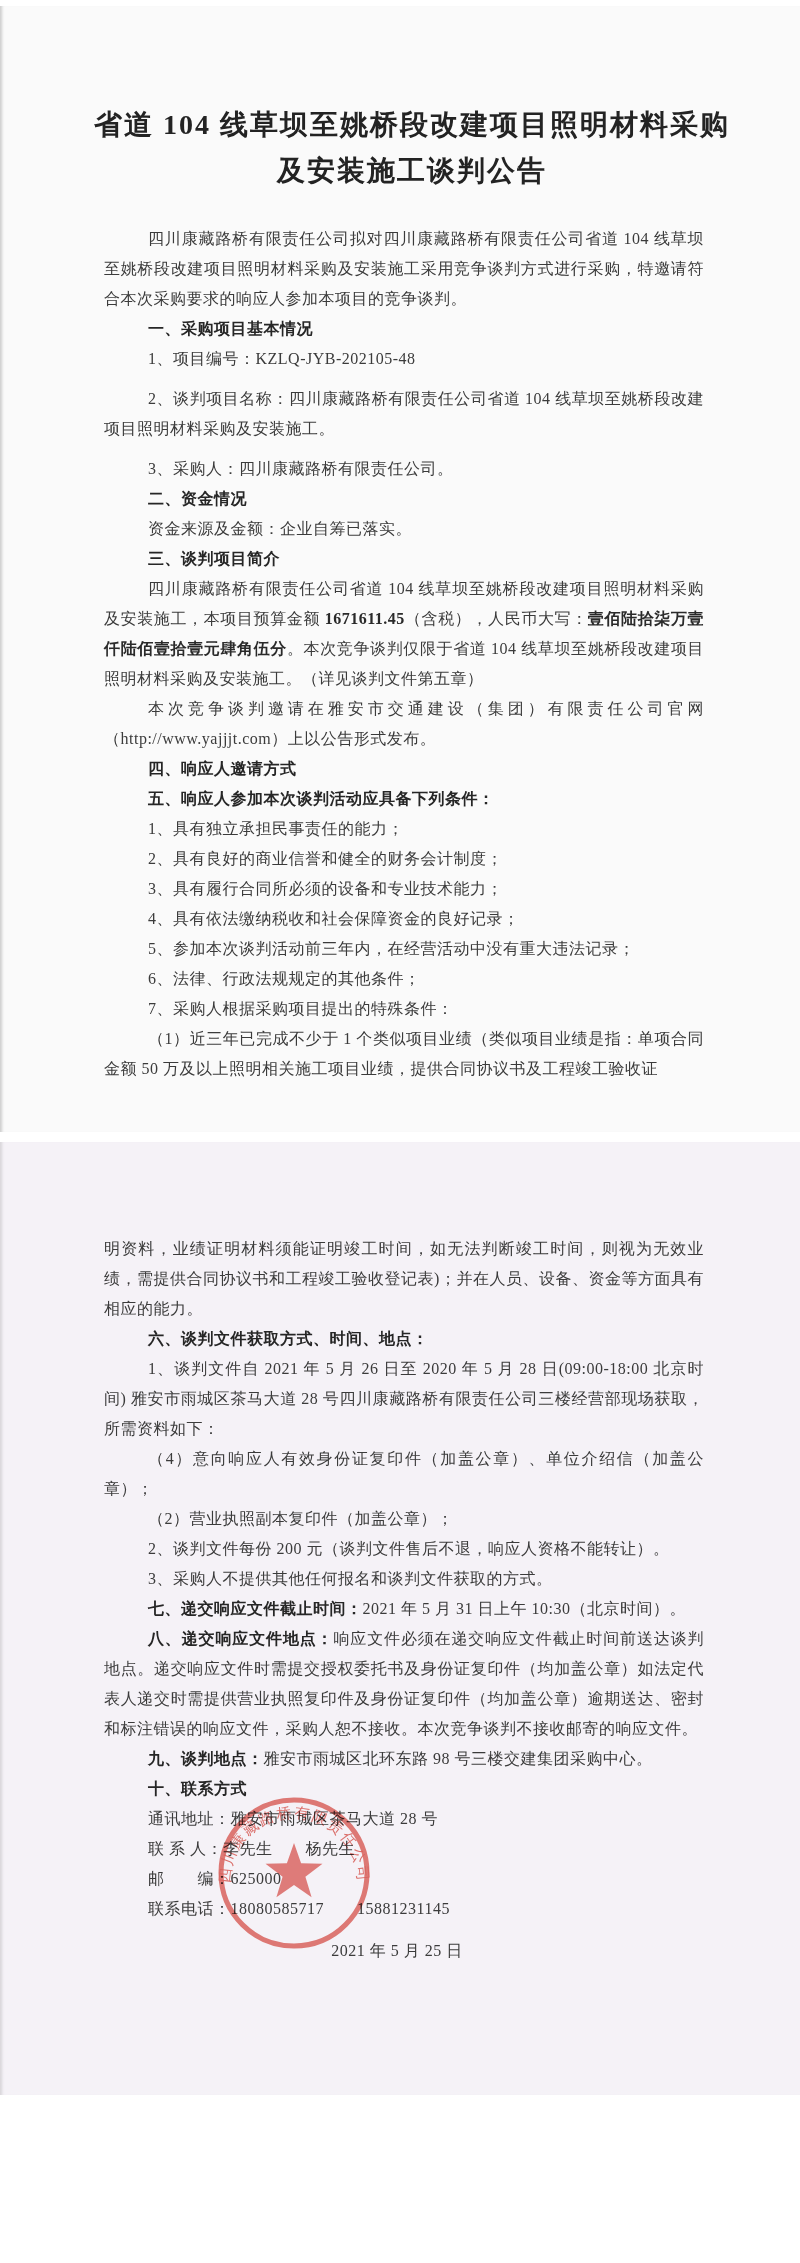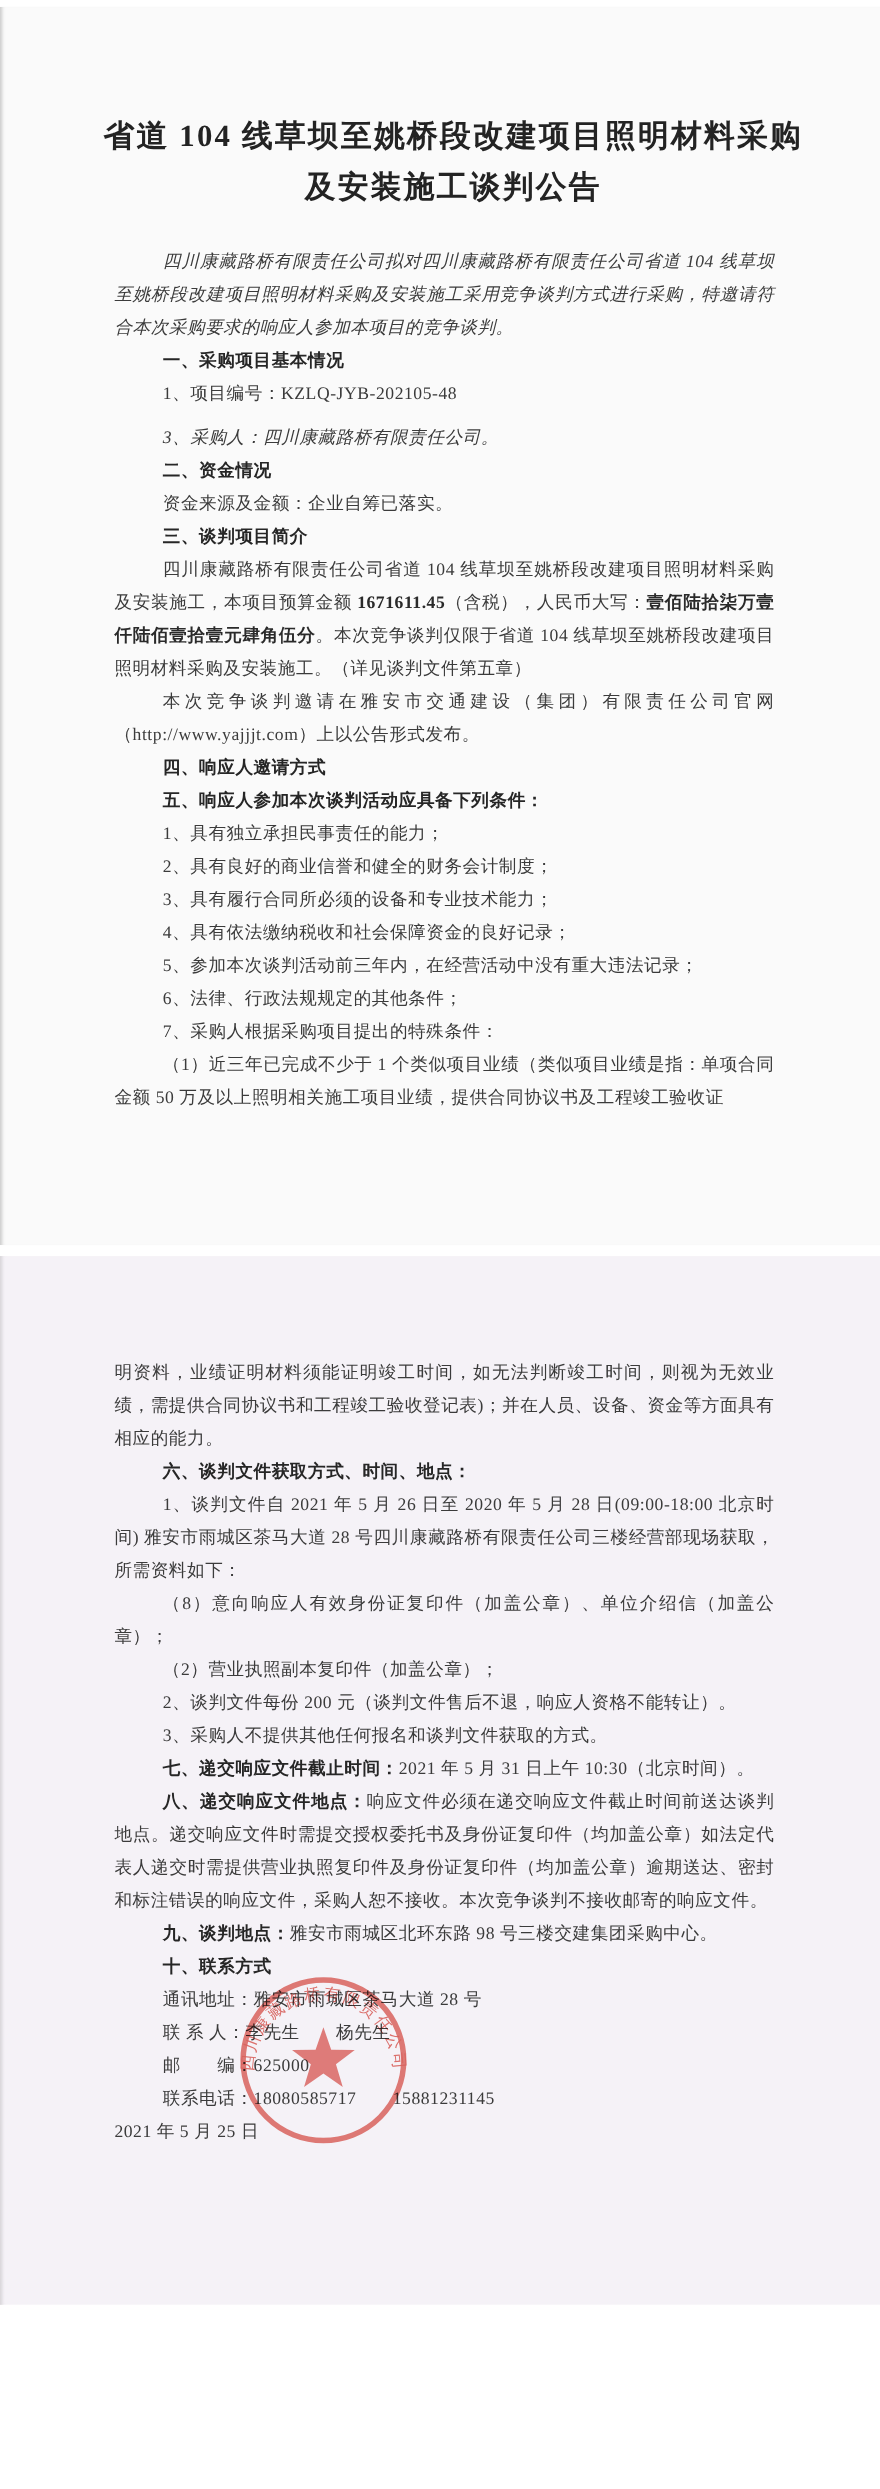--- a/index.html
+++ b/index.html
@@ -26,41 +26,42 @@
   .content { padding:0 96px 0 104px; }
   .p1-content { padding-top:20px; }
   .p2-content { padding-top:92px; }
   p {
     margin:0; font-size:16px; line-height:30px;
     text-align:justify; text-justify:inter-ideograph;
     letter-spacing:0.5px;
   }
   .indent { text-indent:44px; }
   .heading { font-weight:700; color:#262626; }
-  .mt { margin-top:10px;font-style:italic; }
+  .mt { margin-top:10px; }
   .mt-s { margin-top:0; }
   .em { font-weight:700; text-underline-offset:3px; color:#2a2a2a; }
-  .date-line { margin-top:0; text-align:left; padding-right:14px; text-indent:0; }
+  .date-line { margin-top:12px; text-align:center; padding-right:14px; text-indent:0; }
   .seal {
     position:absolute; left:214px; top:651px; width:160px; height:160px;
     mix-blend-mode:multiply; opacity:0.88; pointer-events:none;
   }
 </style>
 </head>
 <body>
 
 <div class="canvas">
 
   <div class="page page1">
     <div class="doc-title">省道 104 线草坝至姚桥段改建项目照明材料采购及安装施工谈判公告</div>
     <div class="content p1-content">
       <p class="indent mt">四川康藏路桥有限责任公司拟对四川康藏路桥有限责任公司省道 104 线草坝至姚桥段改建项目照明材料采购及安装施工采用竞争谈判方式进行采购，特邀请符合本次采购要求的响应人参加本项目的竞争谈判。</p>
 
       <p class="indent heading mt-s">一、采购项目基本情况</p>
       <p class="indent">1、项目编号：KZLQ-JYB-202105-48</p>
+      <p class="indent mt">2、谈判项目名称：四川康藏路桥有限责任公司省道 104 线草坝至姚桥段改建项目照明材料采购及安装施工。</p>
       <p class="indent mt">3、采购人：四川康藏路桥有限责任公司。</p>
 
       <p class="indent heading mt-s">二、资金情况</p>
       <p class="indent">资金来源及金额：企业自筹已落实。</p>
 
       <p class="indent heading mt-s">三、谈判项目简介</p>
       <p class="indent"><span>四川康藏路桥有限责任公司省道 104 线草坝至姚桥段改建项目照明材料采购及安装施工，本项目预算金额 </span><span class="em">1671611.45</span><span>（含税），人民币大写：</span><span class="em">壹佰陆拾柒万壹仟陆佰壹拾壹元肆角伍分</span><span>。本次竞争谈判仅限于省道 104 线草坝至姚桥段改建项目照明材料采购及安装施工。（详见谈判文件第五章）</span></p>
 
       <p class="indent">本次竞争谈判邀请在雅安市交通建设（集团）有限责任公司官网（http://www.yajjjt.com）上以公告形式发布。</p>
       <p class="indent heading mt-s">四、响应人邀请方式</p>
@@ -76,21 +77,21 @@
       <p class="indent">（1）近三年已完成不少于 1 个类似项目业绩（类似项目业绩是指：单项合同金额 50 万及以上照明相关施工项目业绩，提供合同协议书及工程竣工验收证</p>
     </div>
   </div>
 
   <div class="page page2">
     <div class="content p2-content">
       <p>明资料，业绩证明材料须能证明竣工时间，如无法判断竣工时间，则视为无效业绩，需提供合同协议书和工程竣工验收登记表)；并在人员、设备、资金等方面具有相应的能力。</p>
 
       <p class="indent heading mt-s">六、谈判文件获取方式、时间、地点：</p>
       <p class="indent">1、谈判文件自 2021 年 5 月 26 日至 2020 年 5 月 28 日(09:00-18:00 北京时间) 雅安市雨城区茶马大道 28 号四川康藏路桥有限责任公司三楼经营部现场获取，所需资料如下：</p>
-      <p class="indent">（8）意向响应人有效身份证复印件（加盖公章）、单位介绍信（加盖公章）；</p>
+      <p class="indent">（4）意向响应人有效身份证复印件（加盖公章）、单位介绍信（加盖公章）；</p>
       <p class="indent">（2）营业执照副本复印件（加盖公章）；</p>
       <p class="indent">2、谈判文件每份 200 元（谈判文件售后不退，响应人资格不能转让）。</p>
       <p class="indent">3、采购人不提供其他任何报名和谈判文件获取的方式。</p>
 
       <p class="indent"><span class="heading">七、递交响应文件截止时间：</span><span>2021 年 5 月 31 日上午 10:30（北京时间）。</span></p>
 
       <p class="indent"><span class="heading">八、递交响应文件地点：</span><span>响应文件必须在递交响应文件截止时间前送达谈判地点。递交响应文件时需提交授权委托书及身份证复印件（均加盖公章）如法定代表人递交时需提供营业执照复印件及身份证复印件（均加盖公章）逾期送达、密封和标注错误的响应文件，采购人恕不接收。本次竞争谈判不接收邮寄的响应文件。</span></p>
 
       <p class="indent"><span class="heading">九、谈判地点：</span><span>雅安市雨城区北环东路 98 号三楼交建集团采购中心。</span></p>
 

